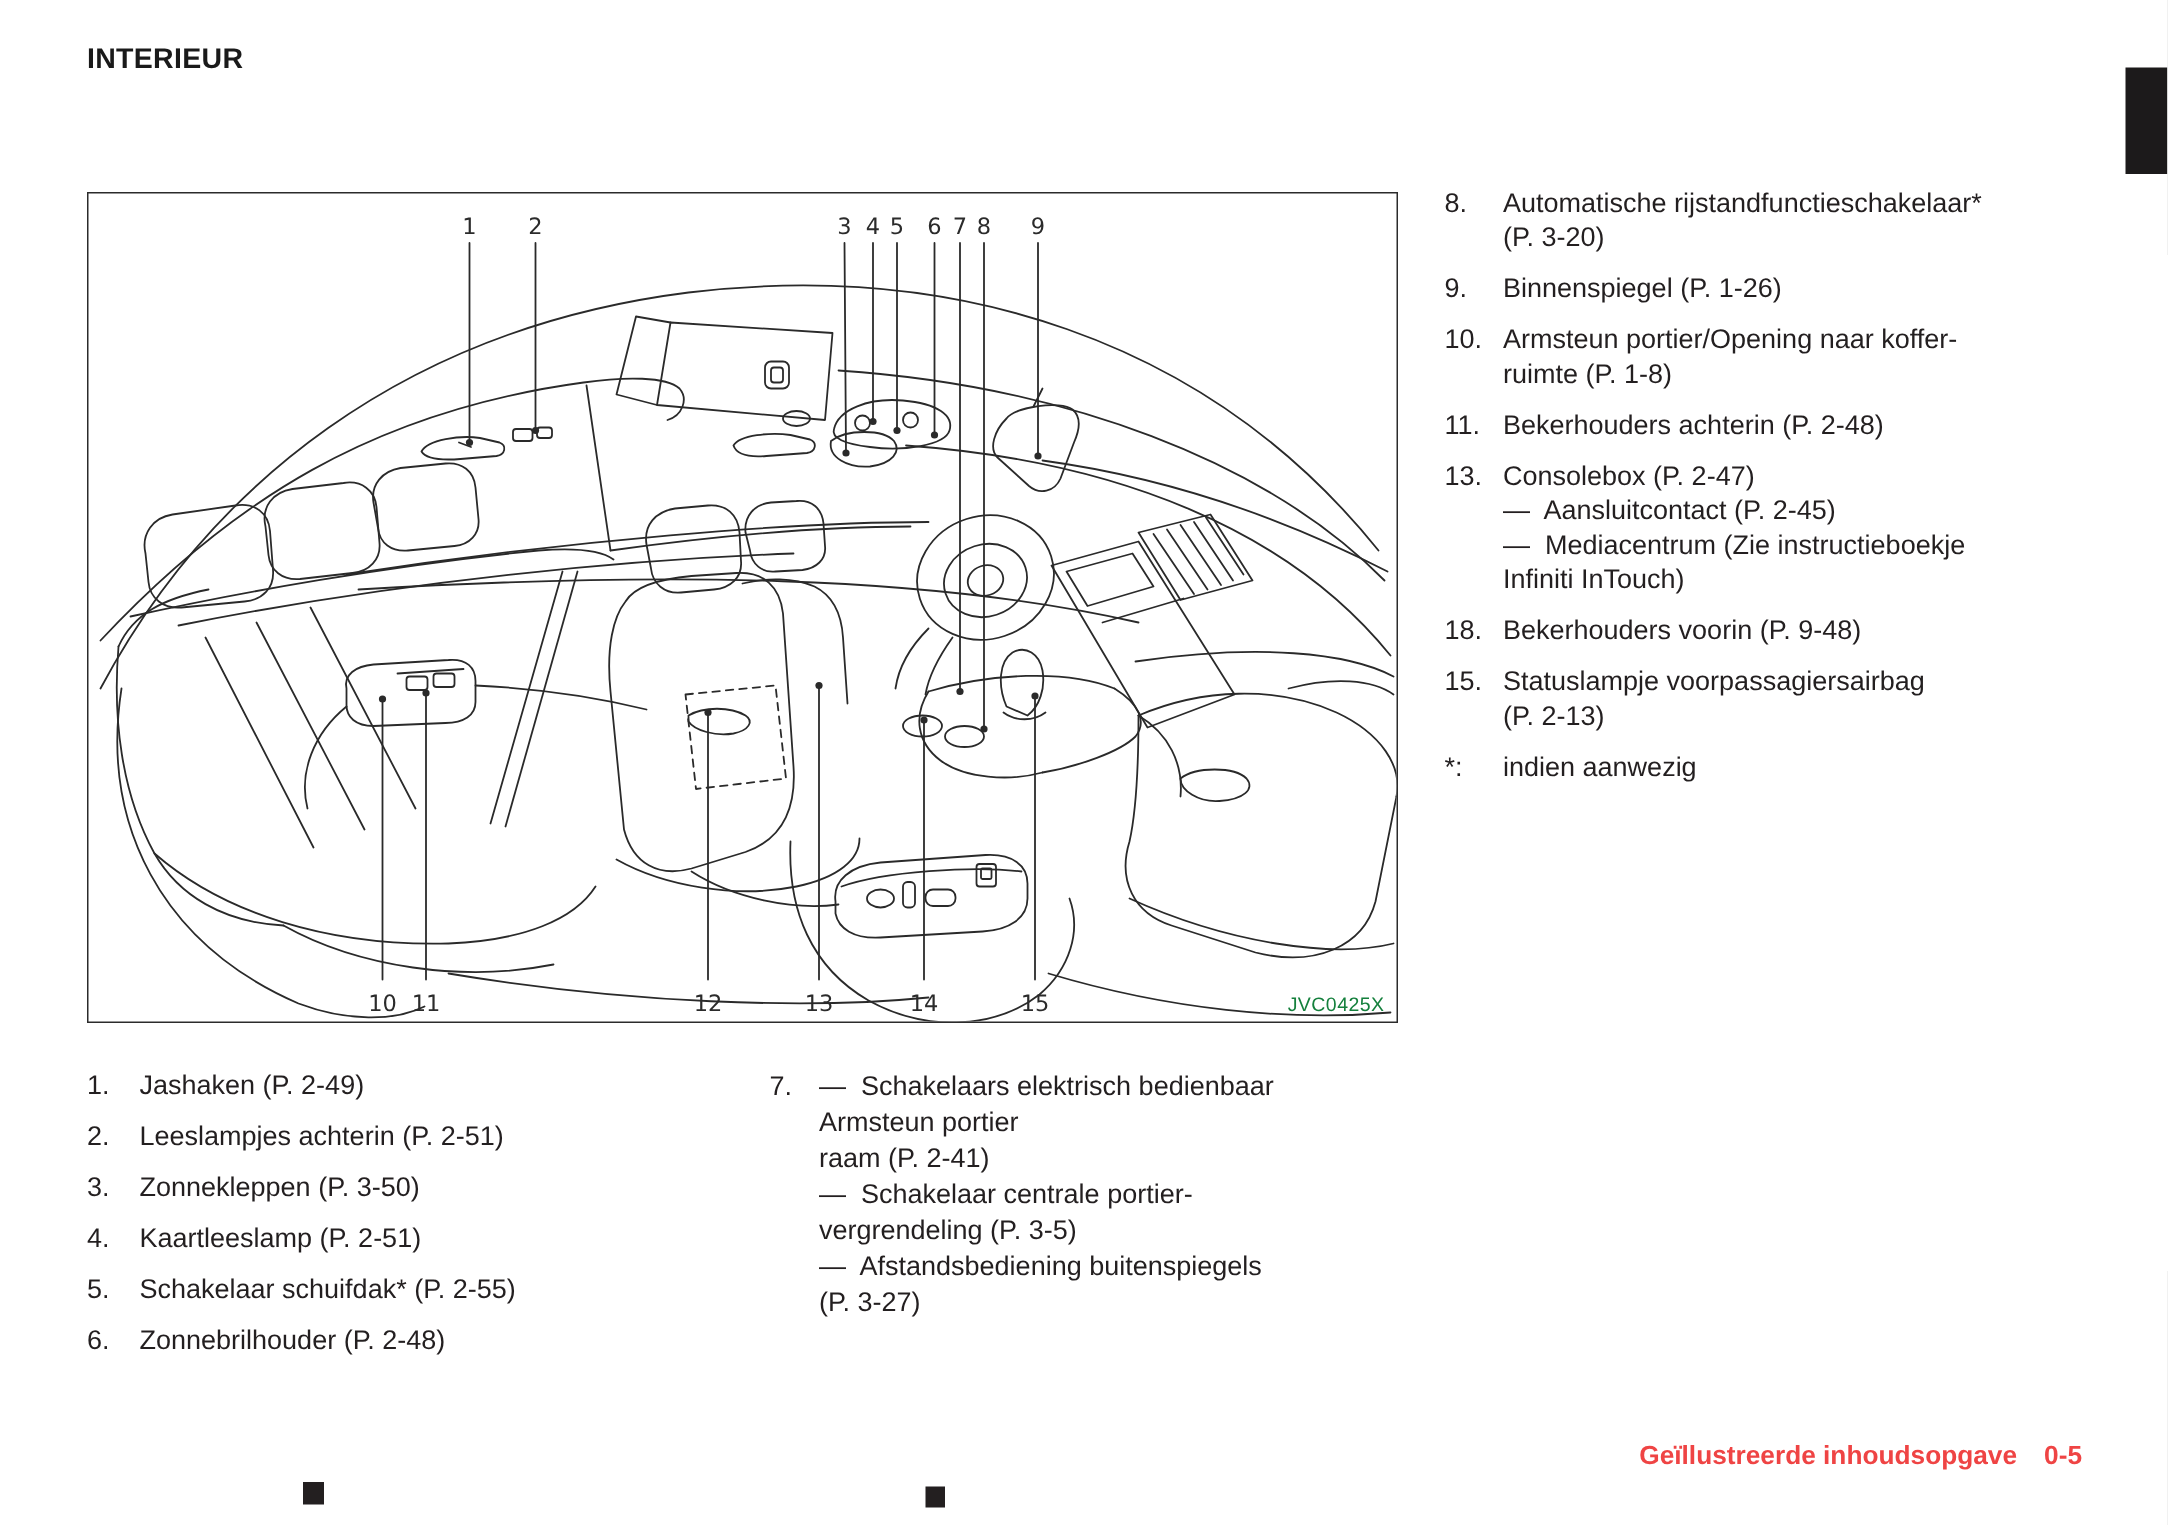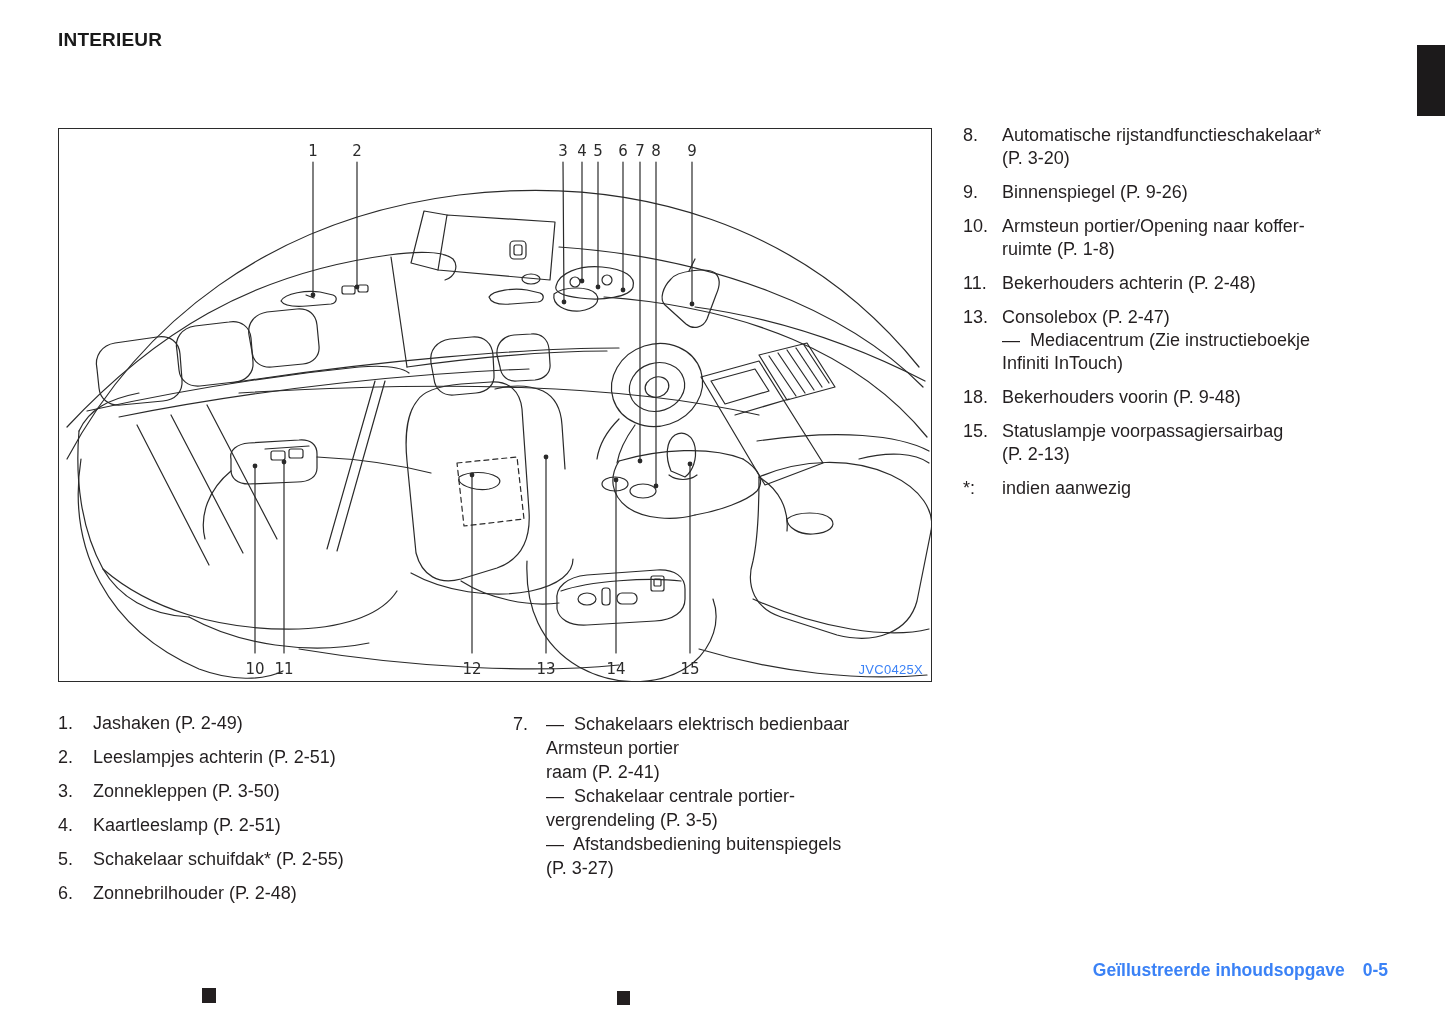--- a/index.html
+++ b/index.html
@@ -14,39 +14,39 @@
   }
   .side-tab{
     position:absolute;right:0;top:45px;width:28px;height:71px;background:#1c1a1b;
   }
   .figure-frame{
     position:absolute;left:58px;top:128px;width:872px;height:552px;
     border:1.5px solid #2b2b2b;background:#fff;
   }
   .figure-frame svg{display:block;width:872px;height:552px;}
   .figure-code{
-    position:absolute;right:8px;bottom:4px;font-size:13px;color:#3b82f6;
+    position:absolute;right:8px;bottom:4px;font-size:13px;color:#15803d;
     letter-spacing:0.3px;
   }
   .legend{position:absolute;font-size:18px;}
   .legend-right{left:963px;top:124px;width:432px;}
   .legend-left{left:58px;top:712px;width:440px;}
   .legend-mid{left:513px;top:712px;width:430px;}
   .l-item{display:flex;margin-bottom:11px;}
   .l-num{flex:none;}
   .legend-right .l-num{width:39px;}
   .legend-left .l-num{width:35px;}
   .legend-mid .l-num{width:33px;}
   .t-line{line-height:23px;white-space:pre-wrap;}
   .legend-mid .t-line{line-height:24px;}
   .l-num{line-height:23px;}
   .legend-mid .l-num{line-height:24px;}
   .footer{
     position:absolute;top:960px;right:57px;display:flex;gap:18px;
-    font-size:17.5px;font-weight:bold;color:#3b82f6;
+    font-size:17.5px;font-weight:bold;color:#ef4444;
   }
   .crop-square{position:absolute;background:#231f20;}
   .crop-square.sq1{left:202px;top:988px;width:14px;height:15px;}
   .crop-square.sq2{left:617px;top:991px;width:13px;height:14px;}
   
   .art path,.art line,.art rect,.art ellipse,.art circle{
     fill:none;stroke:#2a2a2a;stroke-width:1.2;stroke-linecap:round;stroke-linejoin:round;
   }
   .art .dot{fill:#2a2a2a;stroke:none;}
   .art text{
@@ -265,40 +265,41 @@
     <div class="l-item">
       <span class="l-num">8.</span>
       <div class="lines">
         <div class="t-line">Automatische rijstandfunctieschakelaar*</div>
         <div class="t-line">(P. 3-20)</div>
       </div>
     </div>
     <div class="l-item">
       <span class="l-num">9.</span>
       <div class="lines">
-        <div class="t-line">Binnenspiegel (P. 9-26)</div>
+        <div class="t-line">Binnenspiegel (P. 1-26)</div>
       </div>
     </div>
     <div class="l-item">
       <span class="l-num">10.</span>
       <div class="lines">
         <div class="t-line">Armsteun portier/Opening naar koffer-</div>
         <div class="t-line">ruimte (P. 1-8)</div>
       </div>
     </div>
     <div class="l-item">
       <span class="l-num">11.</span>
       <div class="lines">
         <div class="t-line">Bekerhouders achterin (P. 2-48)</div>
       </div>
     </div>
     <div class="l-item">
       <span class="l-num">13.</span>
       <div class="lines">
         <div class="t-line">Consolebox (P. 2-47)</div>
+        <div class="t-line">—  Aansluitcontact (P. 2-45)</div>
         <div class="t-line">—  Mediacentrum (Zie instructieboekje</div>
         <div class="t-line">Infiniti InTouch)</div>
       </div>
     </div>
     <div class="l-item">
       <span class="l-num">18.</span>
       <div class="lines">
         <div class="t-line">Bekerhouders voorin (P. 9-48)</div>
       </div>
     </div>

